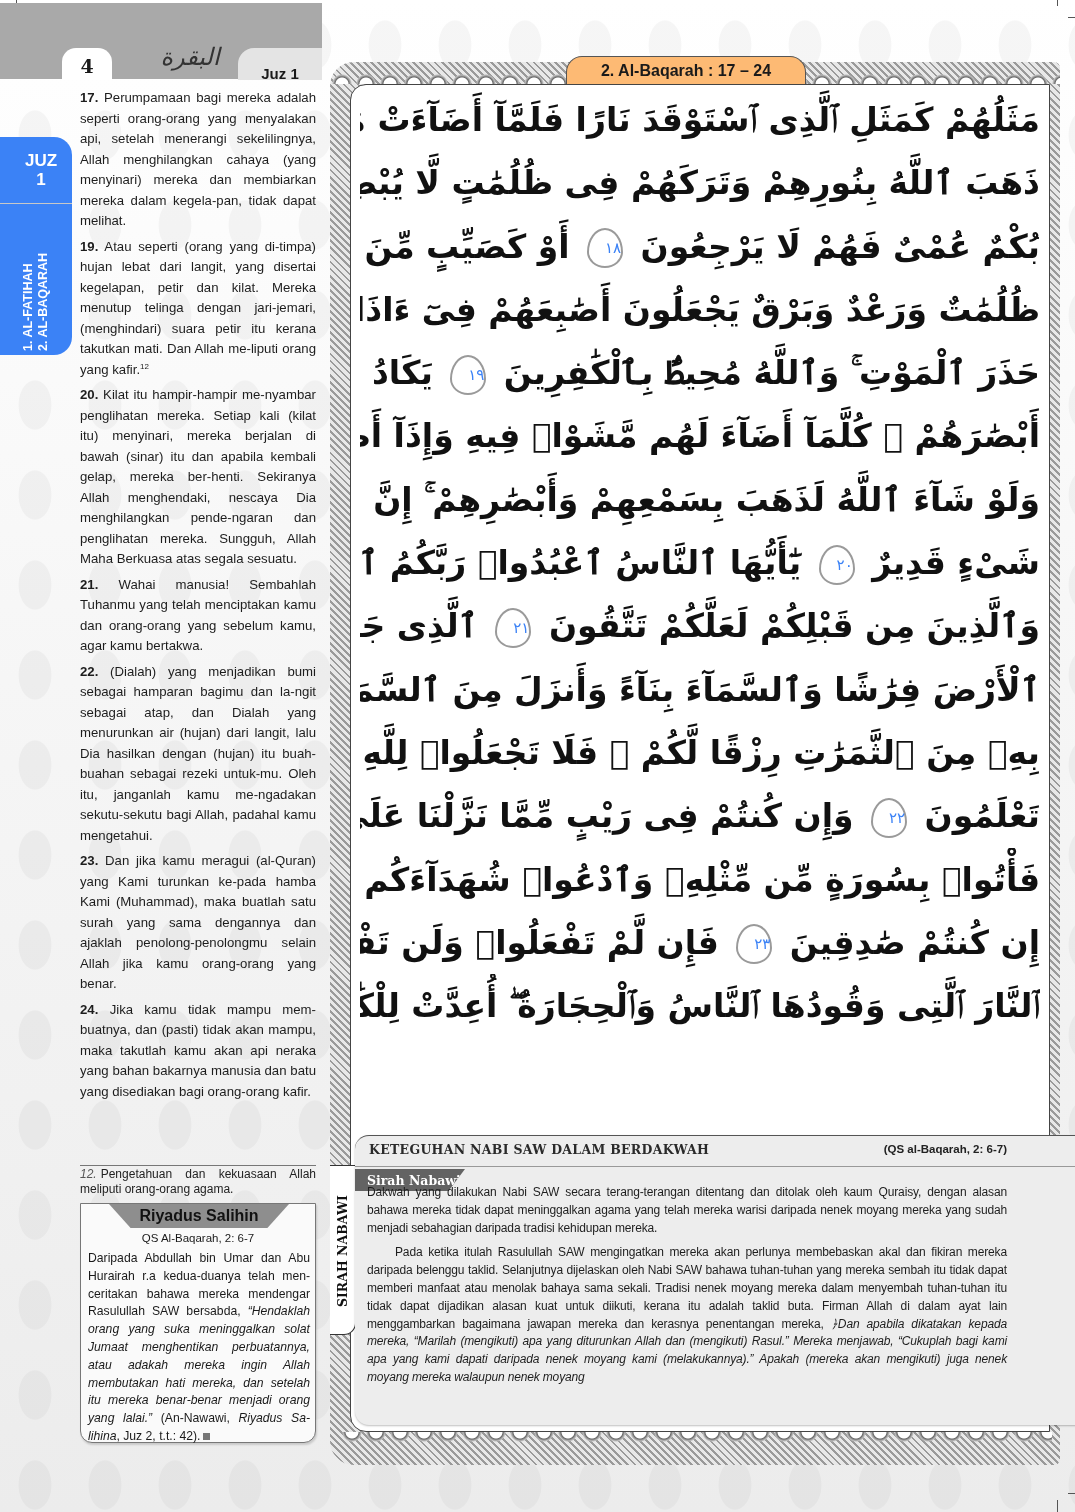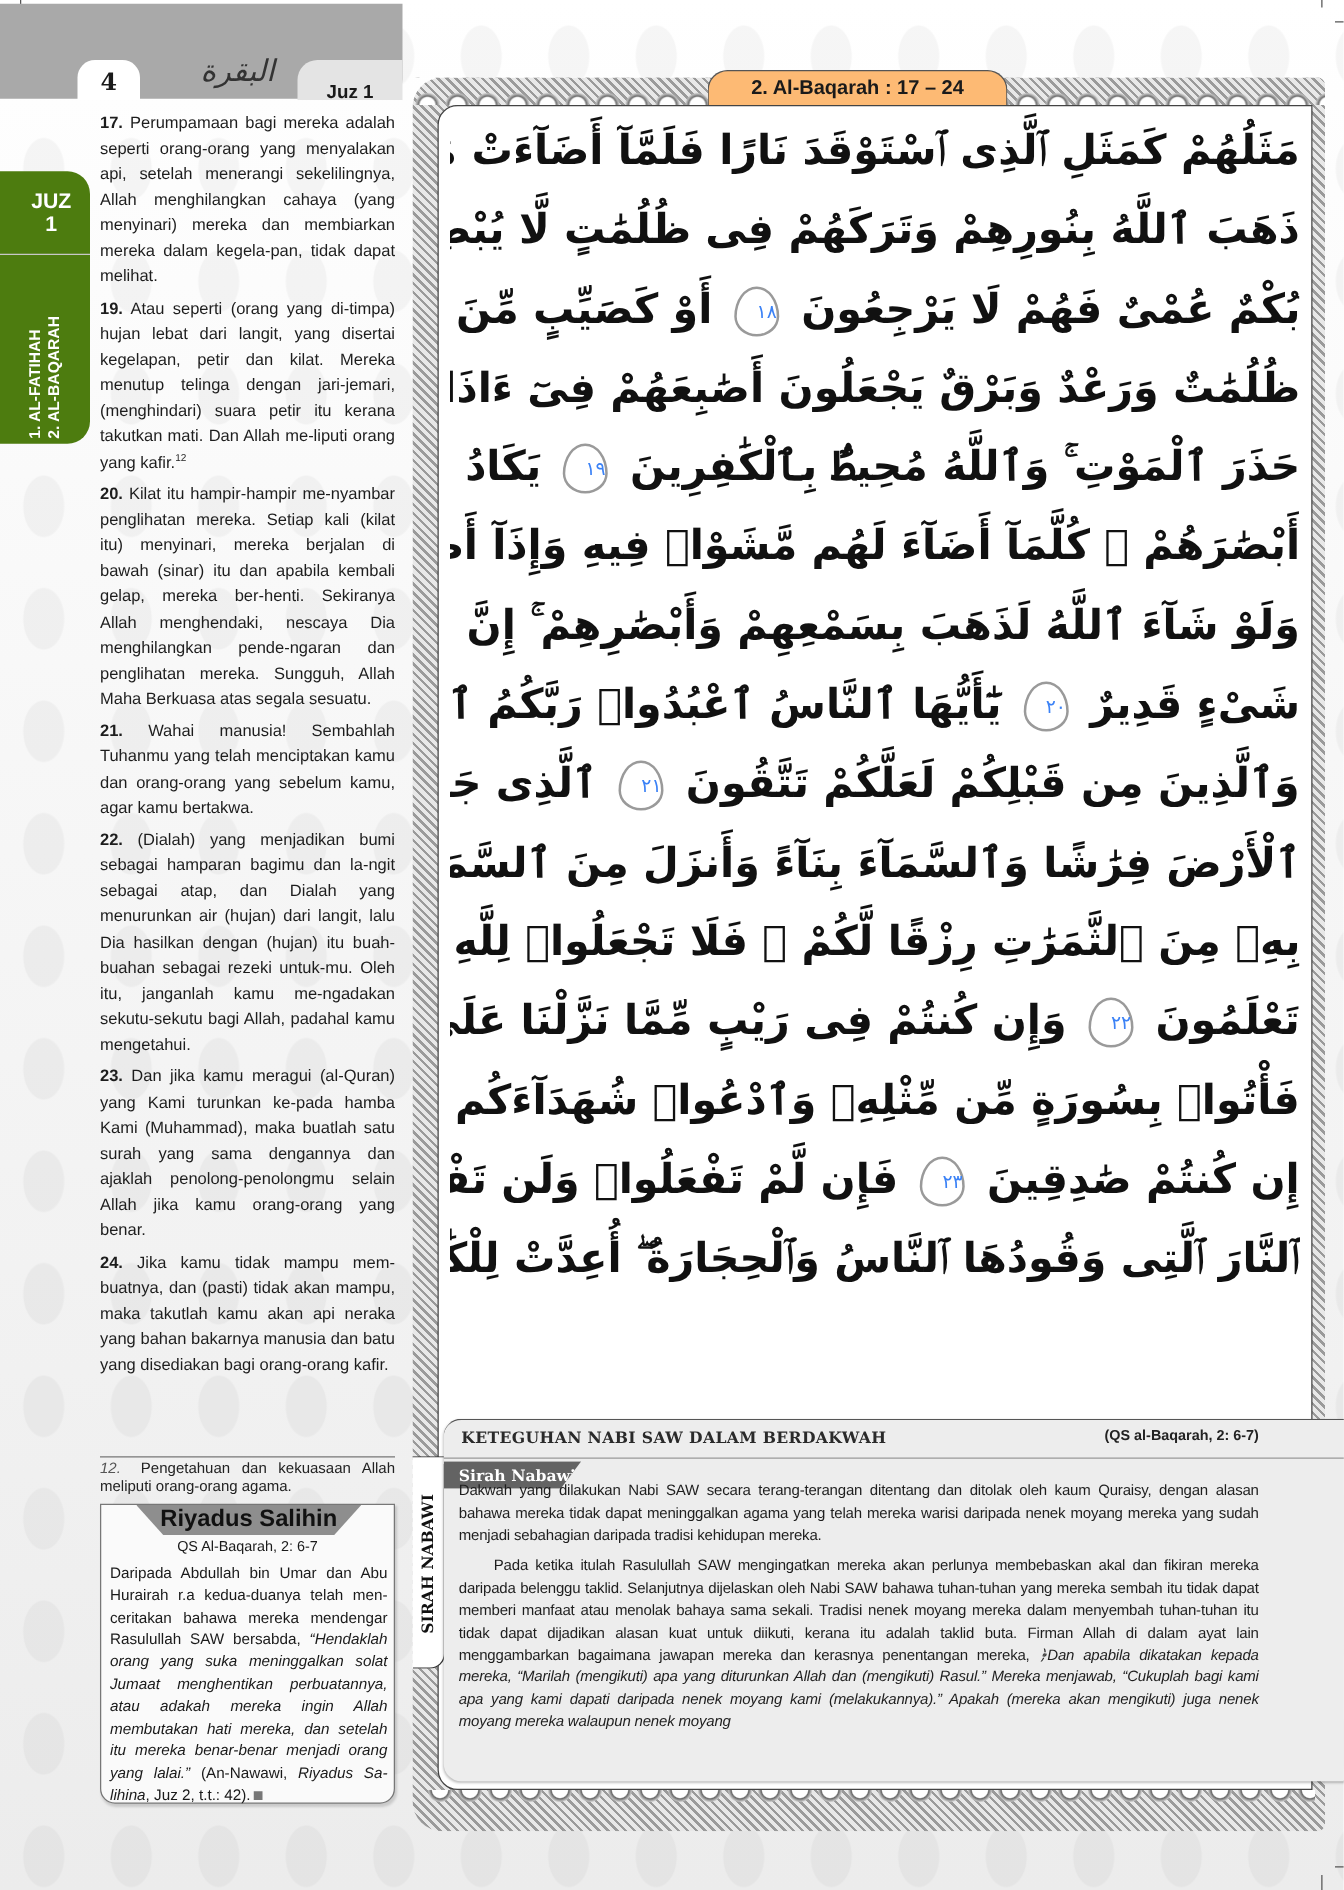--- a/index.html
+++ b/index.html
@@ -37,21 +37,21 @@
   .juz-tab {
     position: absolute; left: 238px; top: 48px; width: 84px; height: 32px;
     background: #e4e4e4; border-radius: 16px 0 0 0;
     font-family: "Liberation Sans", sans-serif; font-weight: bold; font-size: 15px;
     display: flex; align-items: center; justify-content: center; padding-top: 18px;
   }
 
   
   .side-tab {
     position: absolute; left: 0; top: 137px; width: 72px; height: 218px;
-    background: #4d7c0f; border-radius: 0 18px 18px 0; color: #fff;
+    background: #3b82f6; border-radius: 0 18px 18px 0; color: #fff;
     font-family: "Liberation Sans", sans-serif; font-weight: bold;
   }
   .side-tab .juz-label { position: absolute; right: 6px; top: 14px; text-align: center; font-size: 17px; line-height: 19px; width: 50px; }
   .side-tab .divider { position: absolute; left: 0; right: 0; top: 66px; height: 1px; background: #c8c8c8; }
   .side-tab .surah-list {
     position: absolute; left: 6px; top: 74px; width: 60px; height: 140px;
     writing-mode: vertical-rl; transform: rotate(180deg);
     font-size: 12.5px; line-height: 15px; display: flex; flex-direction: column; justify-content: center;
   }
 
@@ -63,33 +63,33 @@
   }
   .translation .verse { margin-bottom: 5px; }
   .translation .vnum { font-weight: bold; }
   .translation sup { font-size: 8px; vertical-align: super; line-height: 0; }
 
   .fn-rule { position: absolute; left: 80px; top: 1165px; width: 236px; height: 1px; background: #777; }
   .footnote {
     position: absolute; left: 80px; top: 1167px; width: 236px;
     font-family: "Liberation Sans", sans-serif; font-size: 12px; line-height: 15px; text-align: justify; color: #222;
   }
-  .footnote .fn-num { font-style: italic; color: #555; margin-right: 16px; }
+  .footnote .fn-num { font-style: italic; color: #555; margin-right: 4px; }
 
   
   .riyadus {
     position: absolute; left: 80px; top: 1203px; width: 236px; height: 240px;
     border: 1px solid #777; border-radius: 0 0 12px 12px; background: #fafafa;
     box-shadow: 1px 2px 2px rgba(0,0,0,0.15);
   }
   .riyadus-title {
     position: absolute; left: 28px; top: 0; width: 180px; height: 24px;
     background: #8e8e8e; clip-path: polygon(0 0, 100% 0, 88% 100%, 12% 100%);
     border-radius: 0 0 10px 10px;
-    font-family: "Liberation Sans", sans-serif; font-weight: bold; font-size: 19px; color: #111;
+    font-family: "Liberation Sans", sans-serif; font-weight: bold; font-size: 16px; color: #111;
     display: flex; align-items: center; justify-content: center; text-align: center;
   }
   .riyadus-ref { position: absolute; left: 0; right: 0; top: 28px; text-align: center; font-family: "Liberation Sans", sans-serif; font-size: 11.5px; }
   .riyadus-body {
     position: absolute; left: 7px; top: 46px; width: 222px;
     font-family: "Liberation Sans", sans-serif; font-size: 12.2px; line-height: 17.8px; text-align: justify;
   }
   .riyadus-body i { font-style: italic; }
   .end-mark { display: inline-block; width: 7px; height: 7px; background: #777; margin-left: 3px; vertical-align: middle; }
 

